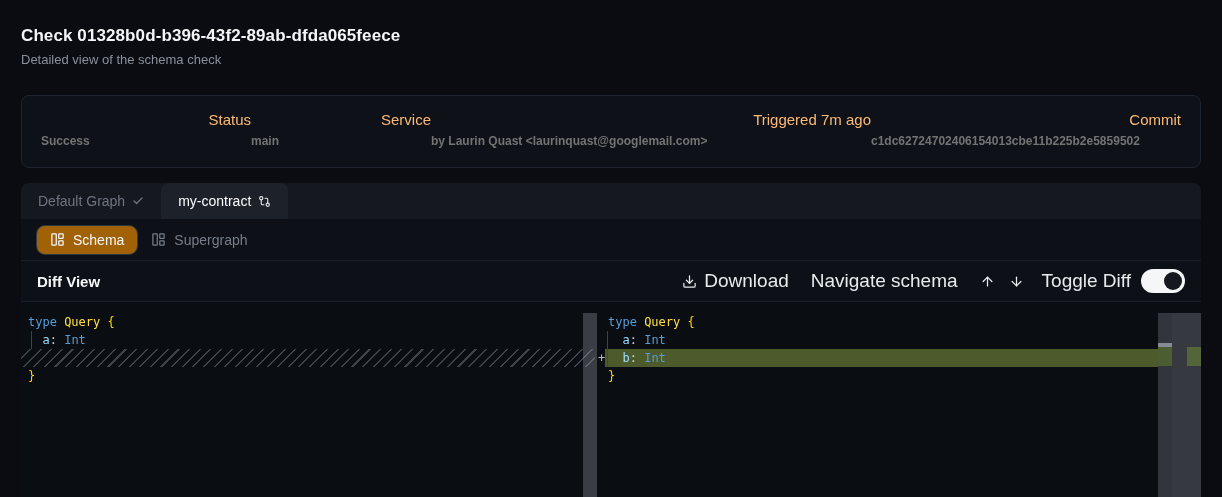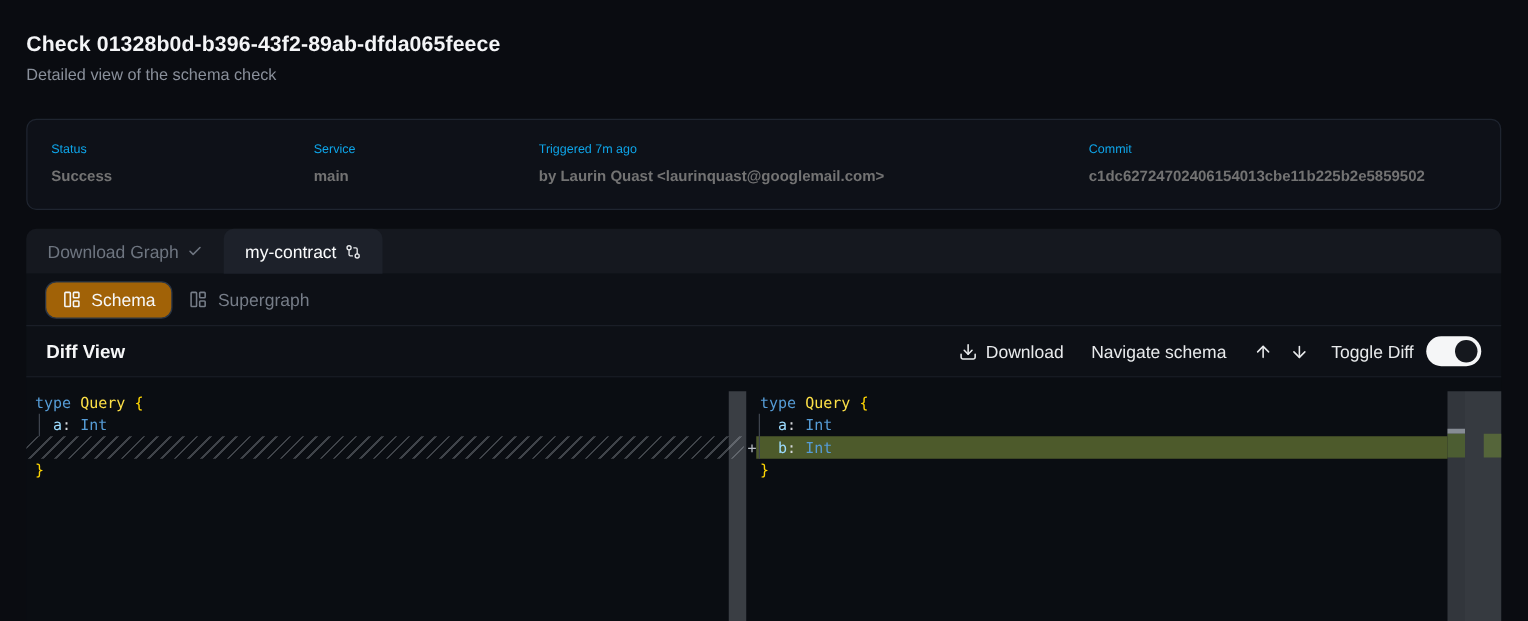--- a/index.html
+++ b/index.html
@@ -20,21 +20,21 @@
   .card {
     margin:27px 21px 0 21px;
     background:#0e1118;
     border:1px solid #1f2530;
     border-radius:8px;
     padding:16px 19px 17px 19px;
     display:flex;
     align-items:flex-start;
   }
   .fld { display:flex; flex-direction:column; }
-  .fld-label { font-size:10px; color:#0ea5e9; line-height:15px; }
+  .fld-label { font-size:15px; color:#fdba74; line-height:15px;text-align:right; }
   .fld-value { margin-top:5px; font-size:12px; font-weight:700; color:#737373; line-height:18px; white-space:nowrap; }
   .fld-1 { width:210px; } .fld-2 { width:180px; } .fld-3 { width:440px; } .fld-4 { flex:1; }
 
   
   .section { margin:15px 21px 0 21px; }
   .graph-tabs { height:36px; background:#15181f; border-radius:8px 8px 0 0; display:flex; align-items:stretch; }
   .gtab { display:flex; align-items:center; gap:7px; padding:0 17px; font-size:14px; color:#6e7580; cursor:default; }
   .gtab.active { background:#1d212a; border-radius:8px 8px 0 0; color:#fbfcfd; font-weight:400; }
   .gtab .chk { color:#6e7580; display:flex; }
   .gtab svg { display:block; }
@@ -48,21 +48,21 @@
     color:#f6f7f8;
     border:1px solid #2b3646;
     border-radius:9px;
     background:#a16207;
     padding:6px 13px;
   }
 
   .diff-header { height:41px; display:flex; align-items:center; justify-content:space-between; padding:0 16px; border-bottom:1px solid #1a1e27; }
   .diff-title { font-size:15px; font-weight:700; color:#f6f7f8; }
   .diff-controls { display:flex; align-items:center; }
-  .ctl { display:flex; align-items:center; gap:7px; font-size:14px; color:#e8eaec; cursor:default; }
+  .ctl { display:flex; align-items:center; gap:7px; font-size:19px; color:#e8eaec; cursor:default; }
   .ctl svg { display:block; }
   .gap18 { margin-left:18px; } .gap22 { margin-left:22px; } .gap14 { margin-left:14px; } .gap10 { margin-left:10px; }
   .switch { width:44px; height:24px; background:#f5f6f7; border-radius:12px; position:relative; }
   .switch .knob { position:absolute; top:3px; right:3px; width:18px; height:18px; border-radius:50%; background:#15181e; }
 
   
   .editor { position:relative; height:198px; background:#0a0d12; overflow:hidden; }
   .pane { position:absolute; top:0; bottom:0; padding-top:11px; font-family:"DejaVu Sans Mono", monospace; font-size:12px; line-height:18px; overflow:visible; }
   .pane-left  { left:0; width:562px; }
   .pane-right { left:576px; width:561px; }
@@ -112,21 +112,21 @@
     <div class="fld fld-4">
       <span class="fld-label">Commit</span>
       <span class="fld-value">c1dc62724702406154013cbe11b225b2e5859502</span>
     </div>
   </div>
 
   <div class="section">
 
     <div class="graph-tabs">
       <div class="gtab">
-        <span>Download Graph</span>
+        <span>Default Graph</span>
         <span class="chk">
           <svg width="12" height="12" viewBox="0 0 24 24" fill="none" stroke="#6e7580" stroke-width="2.5" stroke-linecap="round" stroke-linejoin="round">
               <polyline points="20 6 9 17 4 12"></polyline>
             </svg>
         </span>
       </div>
       <div class="gtab active">
         <span>my-contract</span>
         <span>
           <svg width="13" height="13" viewBox="0 0 24 24" fill="none" stroke="#e8eaec" stroke-width="2" stroke-linecap="round" stroke-linejoin="round">

